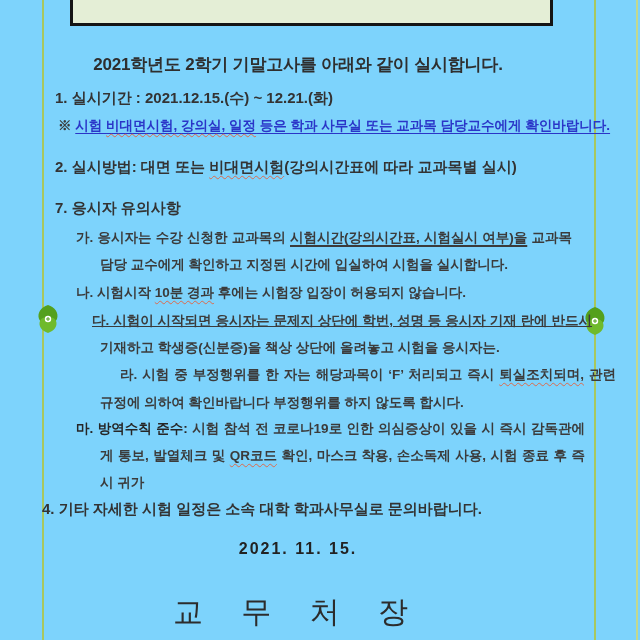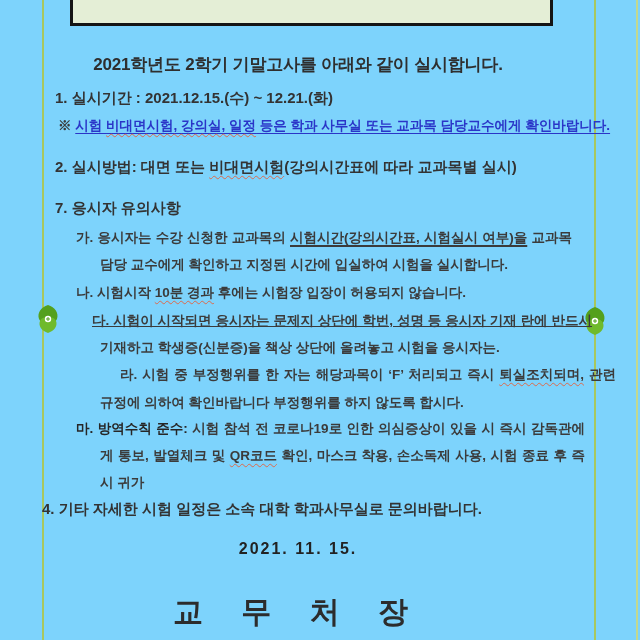--- a/index.html
+++ b/index.html
@@ -30,21 +30,21 @@
     font-size:17px;font-weight:bold;color:#2e2e2e;letter-spacing:-0.2px;}
 
   .note-blue{color:#2a35c8;font-weight:bold;text-decoration:underline;text-underline-offset:3px;}
   .ul-black{text-decoration:underline;text-underline-offset:3px;text-decoration-thickness:1.5px;}
   .sp{text-decoration:underline wavy #dd6a4c 1px;text-underline-offset:3px;text-decoration-skip-ink:none;}
   .xb{font-weight:bold;color:#262626;margin-top:20px;}
 
   .date-line{position:absolute;left:0;right:44px;top:540px;text-align:center;
     font-size:16px;font-weight:bold;color:#222;letter-spacing:2px;}
   .signature{position:absolute;left:0;right:44px;top:592px;text-align:center;
-    font-size:30px;font-weight:700;color:#2c2c2c;letter-spacing:15px;}
+    font-size:30px;font-weight:400;color:#2c2c2c;letter-spacing:15px;}
 </style>
 </head>
 <body>
 
 <div class="page">
 
   <div class="vline left"></div>
   <div class="vline right"></div>
   <div class="vline edge"></div>
 

